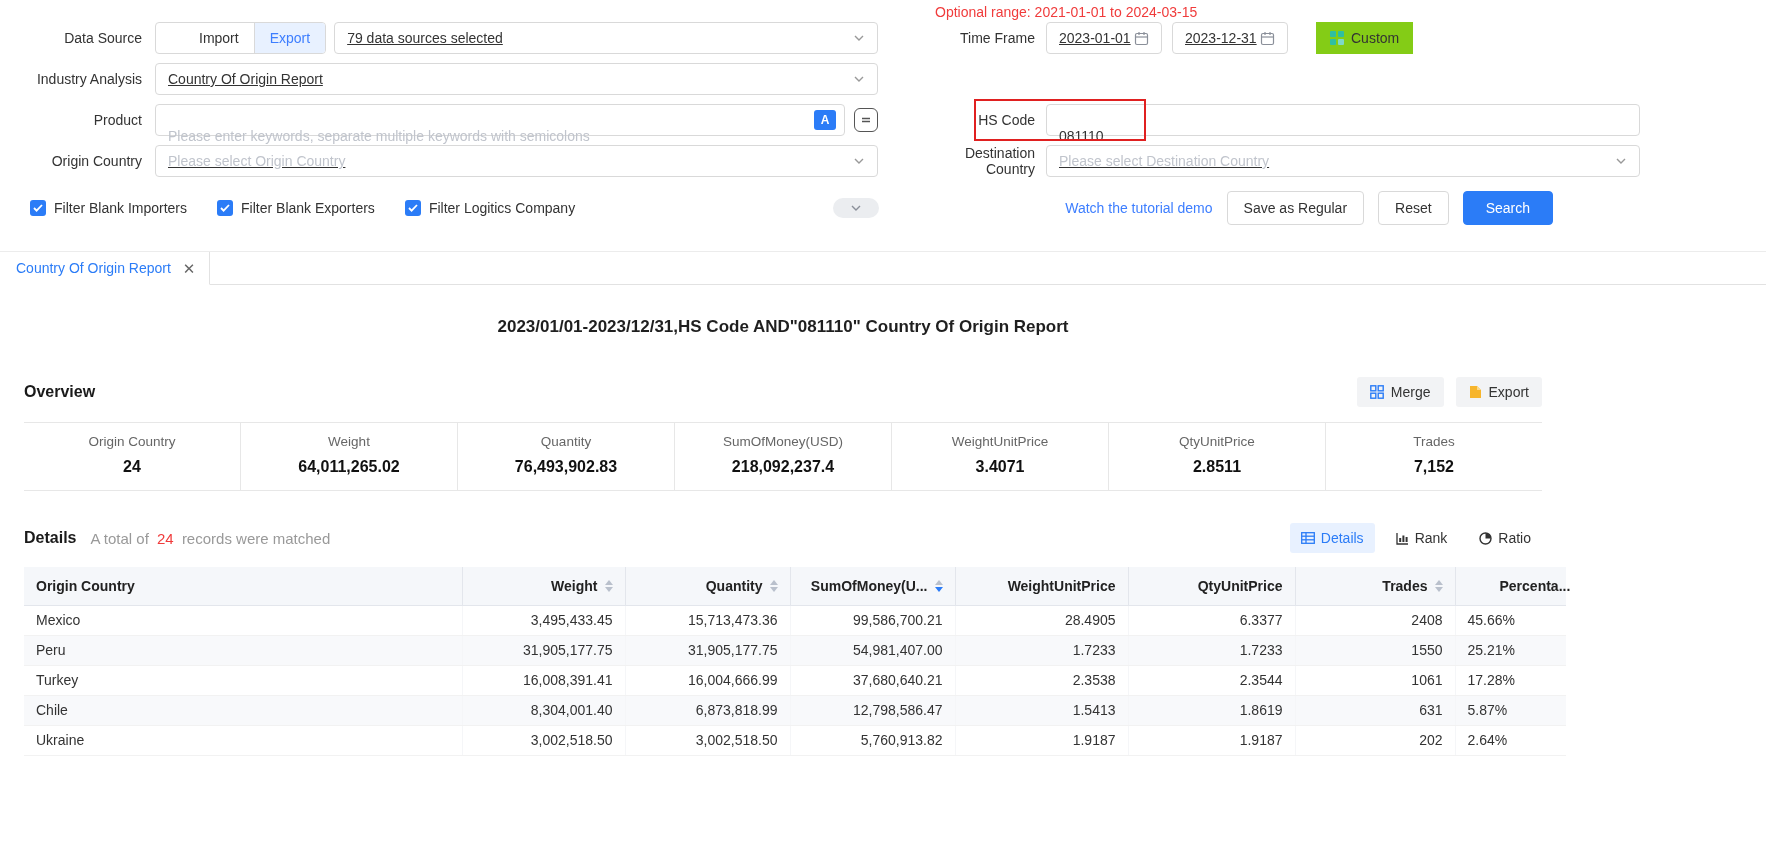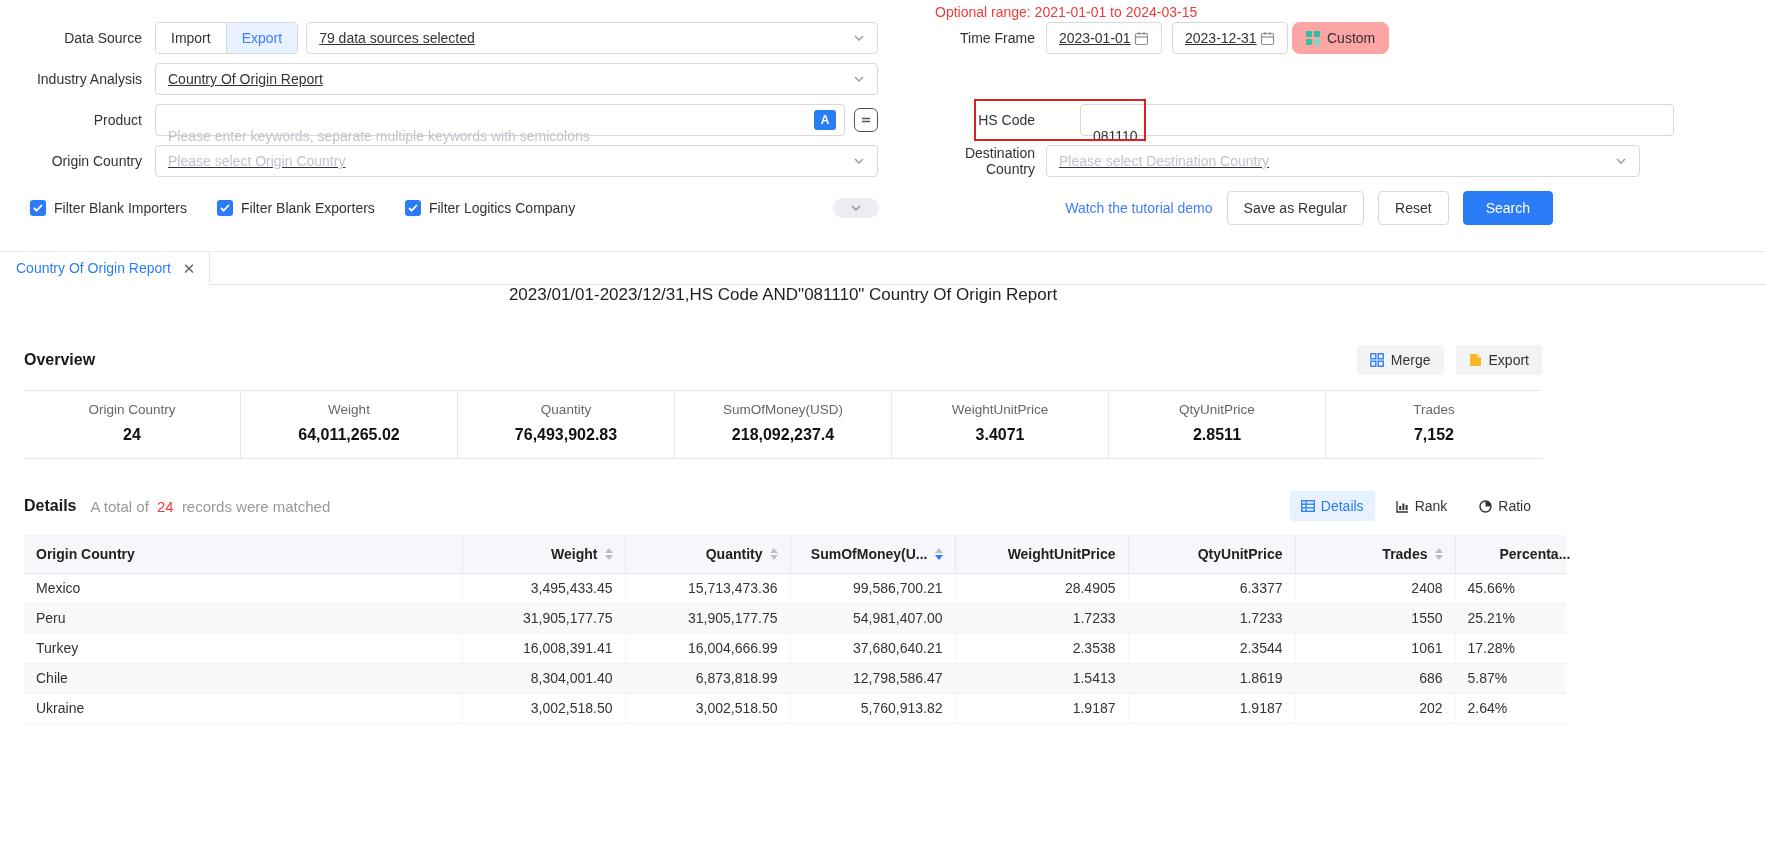--- a/index.html
+++ b/index.html
@@ -24,44 +24,44 @@
   .ffield-r { display:flex; align-items:center; width:594px; }
 
   .box {
     height:32px; border:1px solid #d9d9d9; border-radius:4px; background:#fff;
     display:flex; align-items:center; padding:0 12px; color:#333;text-decoration:underline;
   }
   .placeholder { color:#c0c4cc; }
   .select { justify-content:space-between; cursor:pointer; }
   .chev { flex-shrink:0; margin-left:8px; }
 
-  .segmented { display:flex; height:32px; border:1px solid #d9d9d9; border-radius:4px; overflow:hidden; flex-shrink:0; }
+  .segmented { display:flex; height:32px; border:1px solid #d9d9d9; border-radius:4px; overflow:hidden; flex-shrink:0;padding-left:28px; }
   .seg { padding:0 15px; line-height:30px; background:#fff; color:#333; cursor:pointer; }
   .seg + .seg { border-left:1px solid #d9d9d9; }
   .seg.active { background:#e8f1ff; color:#3d7eff; }
 
   .w-select1 { flex:1; margin-left:8px; }
   .w-full { width:100%; }
 
   .date-box { width:116px; justify-content:space-between; }
   .date-box + .date-box { margin-left:10px; }
-  .custom-btn { margin-left:4px; height:32px; background:#fca5a5; border-radius:8px;
+  .custom-btn { margin-left:28px; height:32px; background:#84cc16; border-radius:0;
     display:flex; align-items:center; gap:7px; padding:0 14px; cursor:pointer; }
 
   .input-box { height:32px; border:1px solid #d9d9d9; border-radius:4px; background:#fff;
     display:flex; align-items:center; padding:0 8px 0 0; width:100%; }
   .input-box input { flex:1; border:none; outline:none; height:30px; padding:0 12px;
     font:inherit; color:#333; background:transparent;margin-top:32px; }
   .input-box input::placeholder { color:#c0c4cc; }
   .translate-ic { width:22px; height:20px; background:#2b7cf7; border-radius:3px; color:#fff;
     font-size:12px; font-weight:bold; display:flex; align-items:center; justify-content:center; flex-shrink:0; cursor:pointer; }
   .after-ic { margin-left:9px; width:24px; height:24px; border:1.5px solid #555; border-radius:6px;
     display:flex; align-items:center; justify-content:center; flex-shrink:0; cursor:pointer; }
 
-  .hs-wrap { position:relative; display:flex; align-items:center; width:100%;gap:34px; }
+  .hs-wrap { position:relative; display:flex; align-items:center; width:100%; }
   .hs-redbox { position:absolute; left:46px; top:-5px; width:172px; height:42px;
     border:2px solid #e02020; pointer-events:none; z-index:2; }
 
   
   .actions-row { margin-top:14px; align-items:center; }
   .cb-item { display:flex; align-items:center; margin-left:30px; cursor:pointer; }
   .cb-item:first-child { margin-left:30px; }
   .cb { width:16px; height:16px; background:#2b7cf7; border-radius:3px; margin-right:8px;
     display:flex; align-items:center; justify-content:center; flex-shrink:0; }
   .expander { margin-left:258px; width:46px; height:20px; background:#ebedf0; border-radius:10px;
@@ -75,21 +75,21 @@
   
   .tabbar { margin-top:26px; border-top:1px solid #ececec; border-bottom:1px solid #e2e2e2;
     height:34px; display:flex; background:#fff; }
   .tab { display:flex; align-items:center; gap:12px; padding:0 14px 0 16px;
     border-right:1px solid #e2e2e2; color:#2b7cf7; background:#fff; margin-bottom:-1px;
     border-bottom:1px solid #fff; cursor:pointer; }
   .tab-close { color:#666; font-size:15px; line-height:1; cursor:pointer; }
 
   
   .content { width:1566px; padding:0 24px; }
-  .report-title { text-align:center; font-size:17px; font-weight:normal; color:#1f1f1f; }
+  .report-title { text-align:center; margin-top:32px; font-size:17px; font-weight:bold; color:#1f1f1f; }
 
   .section-head { display:flex; justify-content:space-between; align-items:center; margin-top:40px; }
   .section-title { font-size:16px; font-weight:bold; color:#1a1a1a; }
   .tools { display:flex; gap:12px; }
   .tool-btn { display:flex; align-items:center; gap:7px; background:#f2f3f5; border-radius:3px;
     padding:0 13px; height:30px; color:#333; cursor:pointer; }
 
   .stats { margin-top:15px; border-top:1px solid #e7e7e7; border-bottom:1px solid #e7e7e7; display:flex; }
   .stat { flex:1; text-align:center; padding:11px 0 14px; border-right:1px solid #e7e7e7; }
   .stat:last-child { border-right:none; }
@@ -491,21 +491,21 @@
         <td class="num">1061</td>
         <td class="txt">17.28%</td>
       </tr>
       <tr>
         <td class="txt">Chile</td>
         <td class="num">8,304,001.40</td>
         <td class="num">6,873,818.99</td>
         <td class="num">12,798,586.47</td>
         <td class="num">1.5413</td>
         <td class="num">1.8619</td>
-        <td class="num">686</td>
+        <td class="num">631</td>
         <td class="txt">5.87%</td>
       </tr>
       <tr>
         <td class="txt">Ukraine</td>
         <td class="num">3,002,518.50</td>
         <td class="num">3,002,518.50</td>
         <td class="num">5,760,913.82</td>
         <td class="num">1.9187</td>
         <td class="num">1.9187</td>
         <td class="num">202</td>

